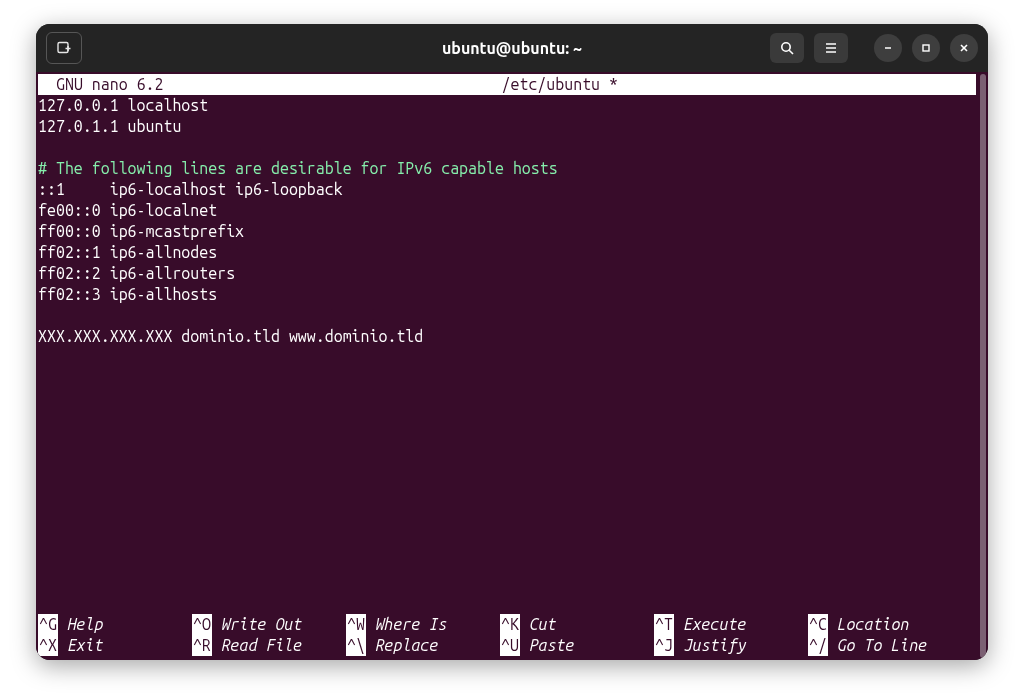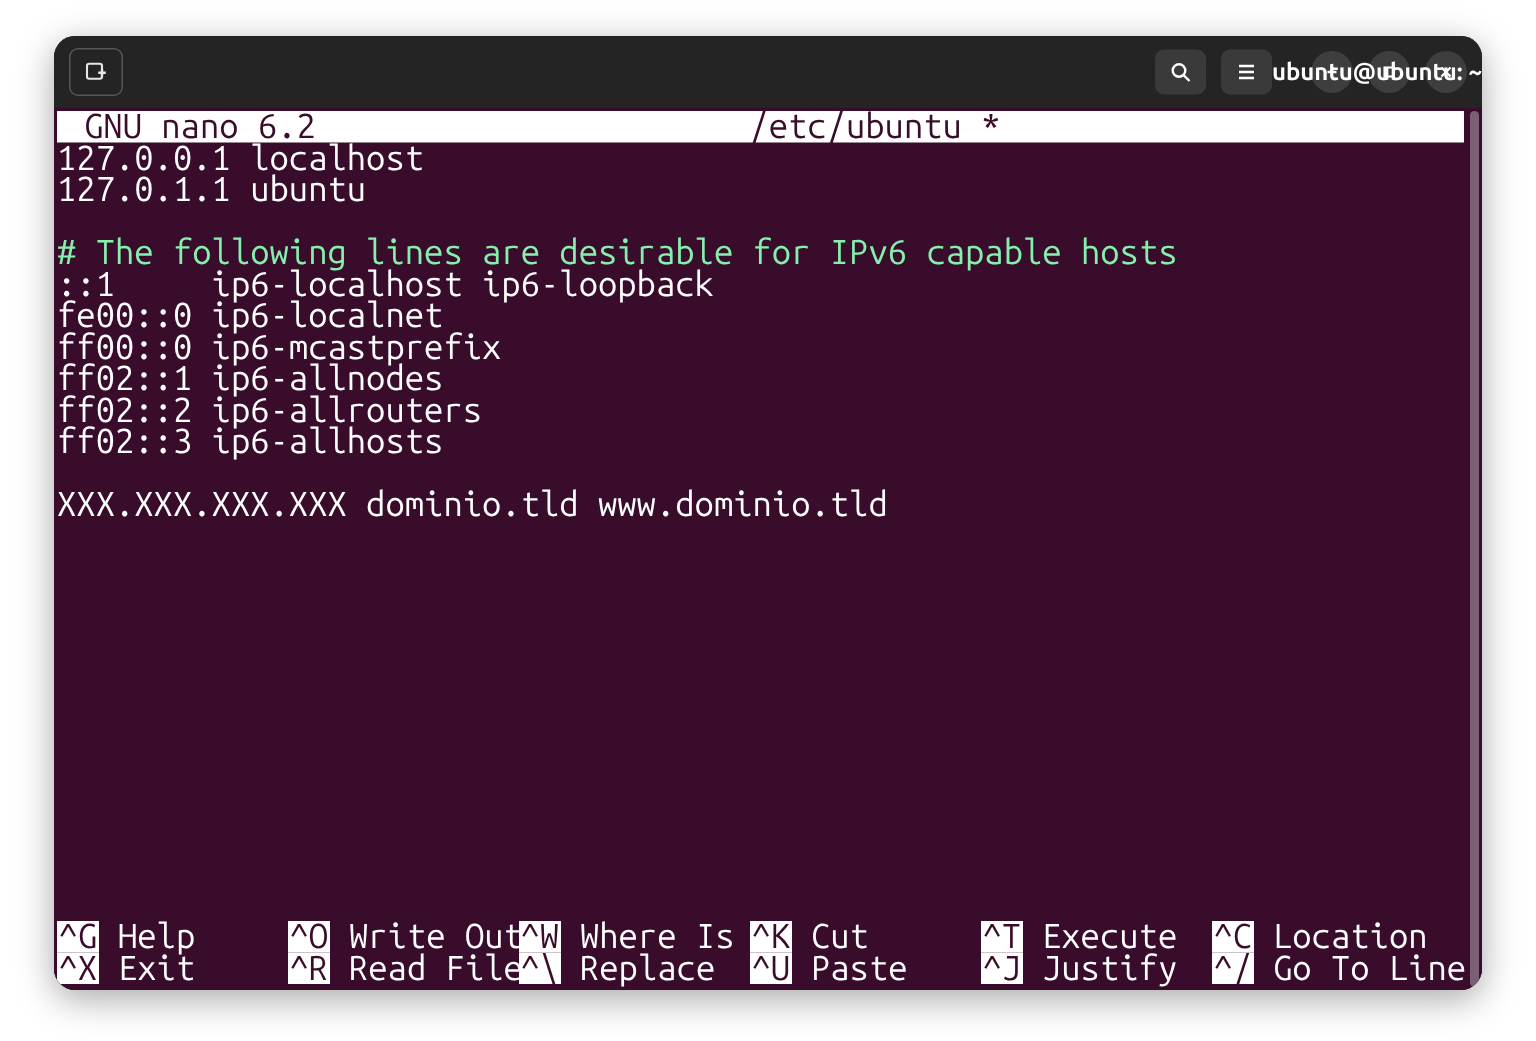--- a/index.html
+++ b/index.html
@@ -47,21 +47,21 @@
     border-radius: 6px;
     background: transparent;
     display: flex;
     align-items: center;
     justify-content: center;
     color: #e6e6e6;
   }
   .title-text {
     position: absolute;
     left: 0; right: 0;
-    text-align: right;
+    text-align: center;
     color: #ffffff;
     font-family: "Ubuntu", "DejaVu Sans", sans-serif;
     font-weight: 700;
     font-size: 16px;
     pointer-events: none;
   }
   .titlebar-right {
     margin-left: auto;
     display: flex;
     align-items: center;
@@ -89,21 +89,21 @@
   }
   .tb-circle svg, .tb-btn svg, .new-tab-btn svg { display:block; }
 
   
   .terminal {
     flex: 1;
     background: #380c2a;
     position: relative;
     display: flex;
     flex-direction: column;
-    font-size: 23px;
+    font-size: 16px;
     line-height: 21px;
   }
   .scrollbar {
     position: absolute;
     right: 2px;
     top: 2px;
     bottom: 2px;
     width: 6px;
     background: #b2a6ae;
     border-radius: 3px;
@@ -151,20 +151,21 @@
     width: 154px;
     flex-shrink: 0;
   }
   .sc-key {
     background: #ffffff;
     color: #380c2a;
     padding: 0 1px;
   }
   .sc-label {
     padding-left: 1ch;
+    font-style: italic;
   }
 </style>
 </head>
 <body>
 
 <div class="window">
 
   <div class="titlebar">
     <div class="titlebar-left">
       <div class="new-tab-btn">

